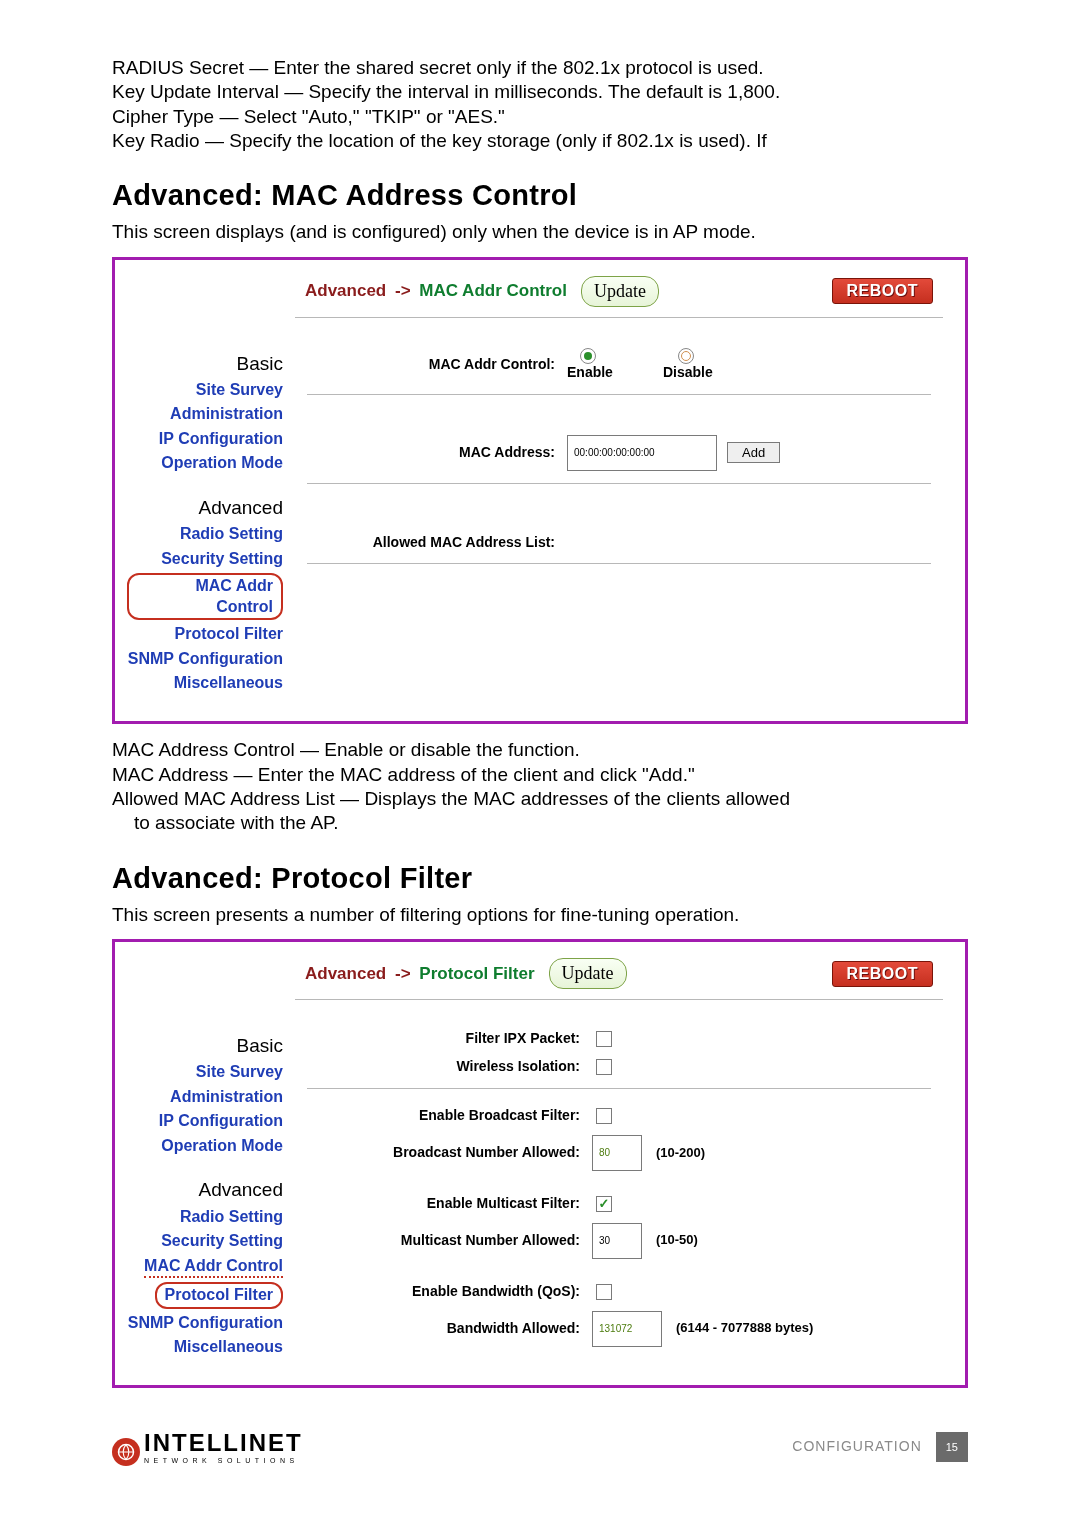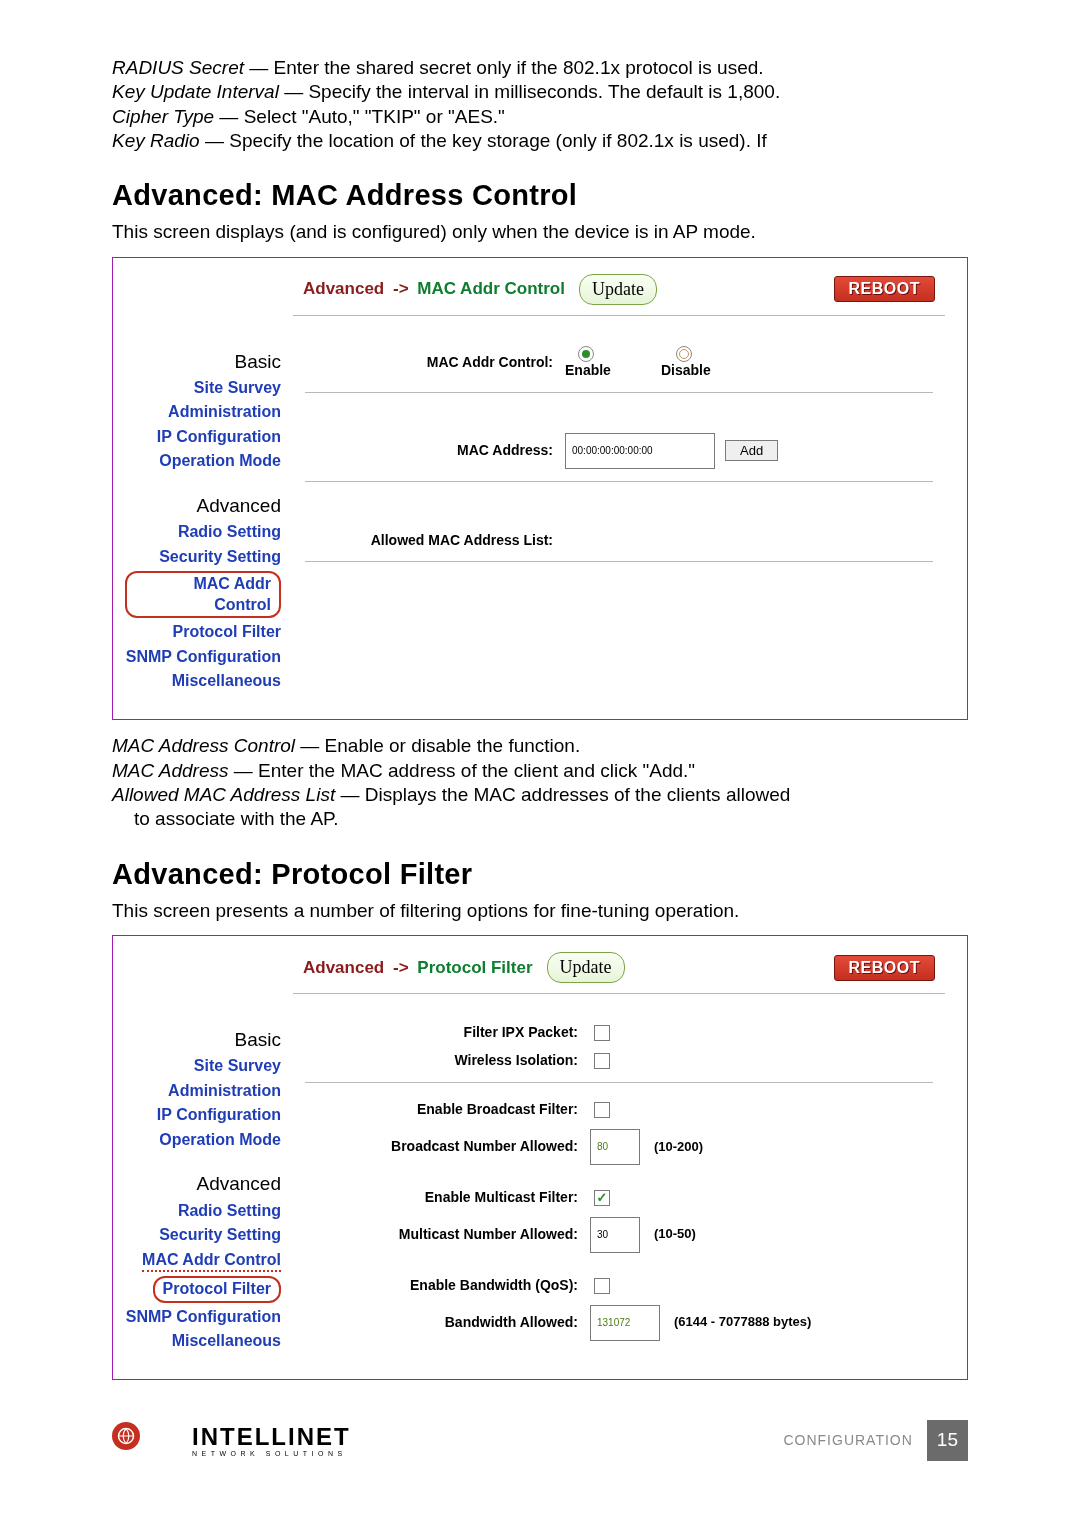--- a/index.html
+++ b/index.html
@@ -1,22 +1,22 @@
 <!DOCTYPE html>
 <html><head>
 <meta charset="utf-8">
 <style>
   * { box-sizing: border-box; margin: 0; padding: 0; }
   body { background: #fff; font-family: Arial, Helvetica, sans-serif; width: 1080px; margin: 0 auto; padding: 56px 112px 30px; color: #000; font-size: 19px; line-height: 1.28; }
   .intro p { margin: 0; }
-  .intro .term { font-style: italic; font-family: Arial; }
+  .intro .term { font-family: Arial; }
   .indent { padding-left: 22px; }
   h2.section { font-family: Arial, sans-serif; font-weight: 900; font-size: 29px; margin-top: 24px; margin-bottom: 6px; letter-spacing: 0.3px; }
   .desc { margin-bottom: 12px; }
-  .panel { border: 1px solid #a21caf; padding: 0; position: relative; margin-bottom: 14px; }
+  .panel { border: 3px solid #a21caf; padding: 0; position: relative; margin-bottom: 14px; }
   .panel-inner { padding: 10px 22px 14px 0; position: relative; }
   .breadcrumb-row { border-bottom: 1px solid #b8b8b8; margin-left: 180px; padding: 6px 10px 10px 10px; display: flex; align-items: center; }
   .breadcrumb { font-family: Arial; font-weight: 700; font-size: 17px; color: #8a1c1c; }
   .breadcrumb .arrow { color: #8a1c1c; padding: 0 4px; }
   .breadcrumb .leaf { color: #0f7d2f; }
   .update-btn { margin-left: 14px; background: linear-gradient(#f9fff4,#e7f4d8); border: 1px solid #7da347; border-radius: 14px; padding: 4px 12px; font-family: serif; font-size: 18px; cursor: pointer; }
   .reboot-btn { margin-left: auto; background: linear-gradient(#e34a3a,#c52f1f); border: 1px solid #7a1409; border-radius: 3px; padding: 3px 14px; color: #fff; font-family: Arial; font-weight: 700; font-size: 16px; letter-spacing: 0.5px; cursor: pointer; text-shadow: 1px 1px 0 #6a0d0d; }
   .panel-body { display: flex; }
   .nav { width: 180px; padding: 34px 12px 10px 12px; text-align: right; font-family: Arial; font-size: 16px; }
   .nav .grp { color: #000; font-weight: 400; font-size: 19px; margin-bottom: 4px; }
@@ -35,28 +35,28 @@
   .hr { border: none; border-top: 1px solid #b8b8b8; margin: 12px 0 18px 0; }
   .txt-in { border: 1px solid #7a7a7a; padding: 2px 6px; font-family: Arial; font-size: 10px; width: 150px; height: 36px; }
   .txt-sm { width: 50px; }
   .txt-md { width: 70px; }
   .add-btn { border: 1px solid #7a7a7a; background: #efefef; padding: 2px 14px; font-family: Arial; font-size: 13px; margin-left: 10px; cursor: pointer; }
   .chk { width: 16px; height: 16px; border: 1px solid #7a7a7a; background: #fff; display: inline-flex; align-items: center; justify-content: center; margin-left: 4px; }
   .chk.checked::after { content: "✓"; color: #2a8f2a; font-size: 13px; font-weight: 700; line-height: 1; }
   .range { margin-left: 14px; font-weight: 700; font-size: 13px; }
   .disabled-in { color: #4d7c0f; background: #fff; }
   .footer { display: flex; align-items: center; margin-top: 40px; }
-  .logo-wrap { display: flex; align-items: flex-start; gap: 48px; }
+  .logo-wrap { display: flex; align-items: flex-end; }
   .logo-circle { width: 28px; height: 28px; background: #c52f1f; border-radius: 50%; display: inline-flex; align-items: center; justify-content: center; margin-right: 4px; }
   .logo-circle svg { width: 18px; height: 18px; }
   .logo-text { font-family: Arial; font-weight: 900; font-size: 24px; letter-spacing: 2px; }
   .logo-sub { font-size: 7px; letter-spacing: 4.5px; display: block; margin-top: -2px; }
   .spacer { flex: 1; }
   .config-label { color: #8a8a8a; font-size: 14px; letter-spacing: 1px; margin-right: 14px; }
-  .page-num { background: #6b6b6b; color: #fff; font-size: 19px; padding: 8px 10px; }
+  .page-num { background: #6b6b6b; color: #fff; font-size: 11px; padding: 8px 10px; }
 </style>
 </head>
 <body>
 
 <div class="intro">
   <p><span class="term">RADIUS Secret</span><span> — Enter the shared secret only if the 802.1x protocol is used.</span></p>
   <p><span class="term">Key Update Interval</span><span> — Specify the interval in milliseconds. The default is 1,800.</span></p>
   <p><span class="term">Cipher Type</span><span> — Select "Auto," "TKIP" or "AES."</span></p>
   <p><span class="term">Key Radio</span><span> — Specify the location of the key storage (only if 802.1x is used). If</span></p>
 </div>

